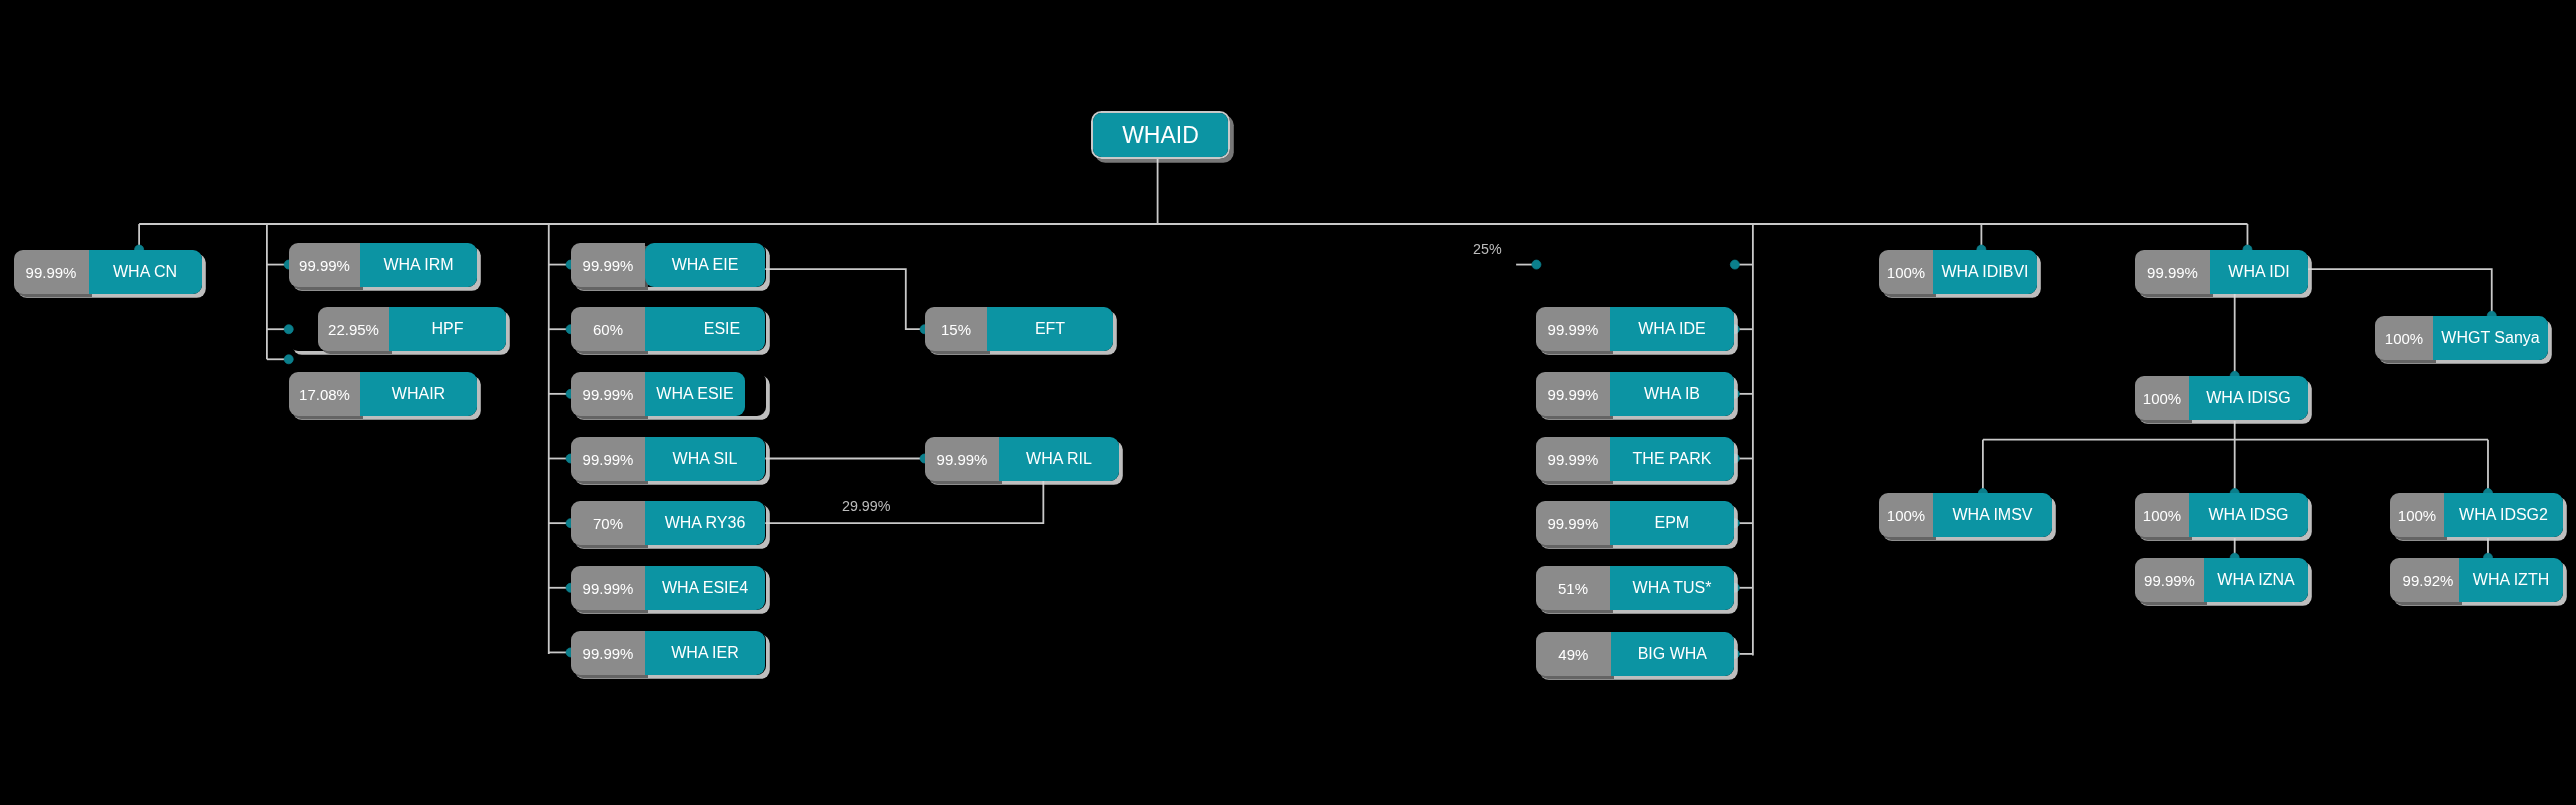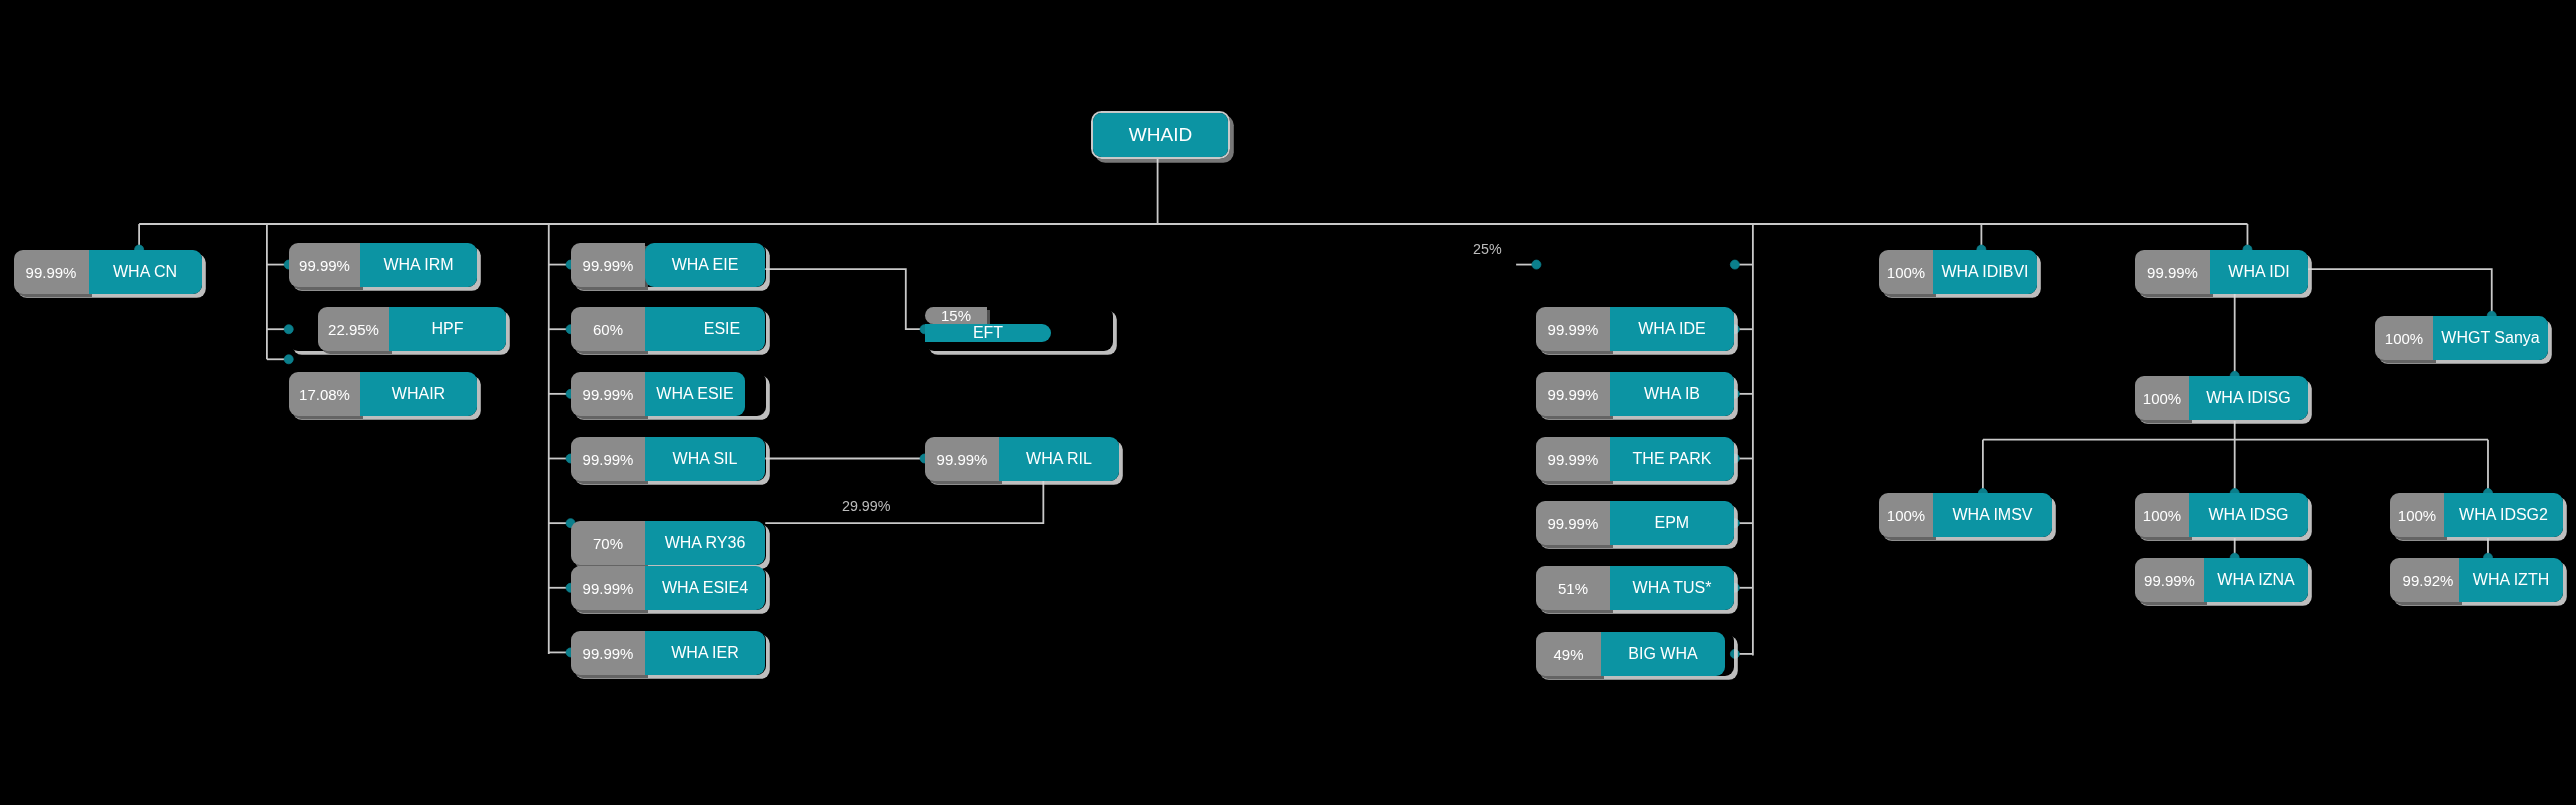--- a/index.html
+++ b/index.html
@@ -80,21 +80,21 @@
     position: relative;
     z-index: 2;
   }
   .node.rootnode {
     border: 2.3px solid #c9c9c9;
     border-radius: 10.5px;
     box-shadow: 3.8px 3.8px 0 0 rgba(216,216,216,0.55);
   }
   .node.rootnode .lbl {
     border-radius: 8.3px;
-    font-size: 19px;
+    font-size: 23px;
   }
 
   
   .edge-label {
     position: absolute;
     color: #bdbdbd;
     font-size: 14.3px;
     white-space: nowrap;
   }
 </style>
@@ -225,34 +225,34 @@
     <div class="lbl" style="width:120px;padding-left:40px;">ESIE</div>
   </div>
   <div class="node" style="left:571px; top:372px; width:195px;">
     <div class="pct" style="width:74px;">99.99%</div>
     <div class="lbl" style="width:100px;">WHA ESIE</div>
   </div>
   <div class="node" style="left:571px; top:437px; width:195px;">
     <div class="pct" style="width:74px;">99.99%</div>
     <div class="lbl" style="width:120px;">WHA SIL</div>
   </div>
-  <div class="node" style="left:571px; top:501px; width:195px;margin-top:20px;">
+  <div class="node" style="left:571px; top:501px; width:195px;">
     <div class="pct" style="width:74px;">70%</div>
     <div class="lbl" style="width:120px;">WHA RY36</div>
   </div>
   <div class="node" style="left:571px; top:566px; width:195px;">
     <div class="pct" style="width:74px;">99.99%</div>
     <div class="lbl" style="width:120px;">WHA ESIE4</div>
   </div>
   <div class="node" style="left:571px; top:631px; width:195px;">
     <div class="pct" style="width:74px;">99.99%</div>
     <div class="lbl" style="width:120px;">WHA IER</div>
   </div>
 
-  <div class="node" style="left:925px; top:307px; width:188px;flex-direction:column;">
+  <div class="node" style="left:925px; top:307px; width:188px;">
     <div class="pct" style="width:62px;">15%</div>
     <div class="lbl" style="width:126px;">EFT</div>
   </div>
   <div class="node" style="left:925px; top:437px; width:194px;">
     <div class="pct" style="width:74px;">99.99%</div>
     <div class="lbl" style="width:120px;">WHA RIL</div>
   </div>
 
   <div class="node" style="left:1536px; top:307px; width:198px;">
     <div class="pct" style="width:74px;">99.99%</div>
@@ -268,21 +268,21 @@
   </div>
   <div class="node" style="left:1536px; top:501px; width:198px;">
     <div class="pct" style="width:74px;">99.99%</div>
     <div class="lbl" style="width:125px;">EPM</div>
   </div>
   <div class="node" style="left:1536px; top:566px; width:198px;">
     <div class="pct" style="width:74px;">51%</div>
     <div class="lbl" style="width:124px;">WHA TUS*</div>
   </div>
   <div class="node" style="left:1536px; top:632px; width:198px;">
-    <div class="pct" style="width:65px;">49%</div>
+    <div class="pct" style="width:75px;">49%</div>
     <div class="lbl" style="width:124px;">BIG WHA</div>
   </div>
 
   <div class="node" style="left:1879px; top:250px; width:158px;">
     <div class="pct" style="width:54px;">100%</div>
     <div class="lbl" style="width:104px;">WHA IDIBVI</div>
   </div>
   <div class="node" style="left:2135px; top:250px; width:173px;">
     <div class="pct" style="width:75px;">99.99%</div>
     <div class="lbl" style="width:98px;">WHA IDI</div>

